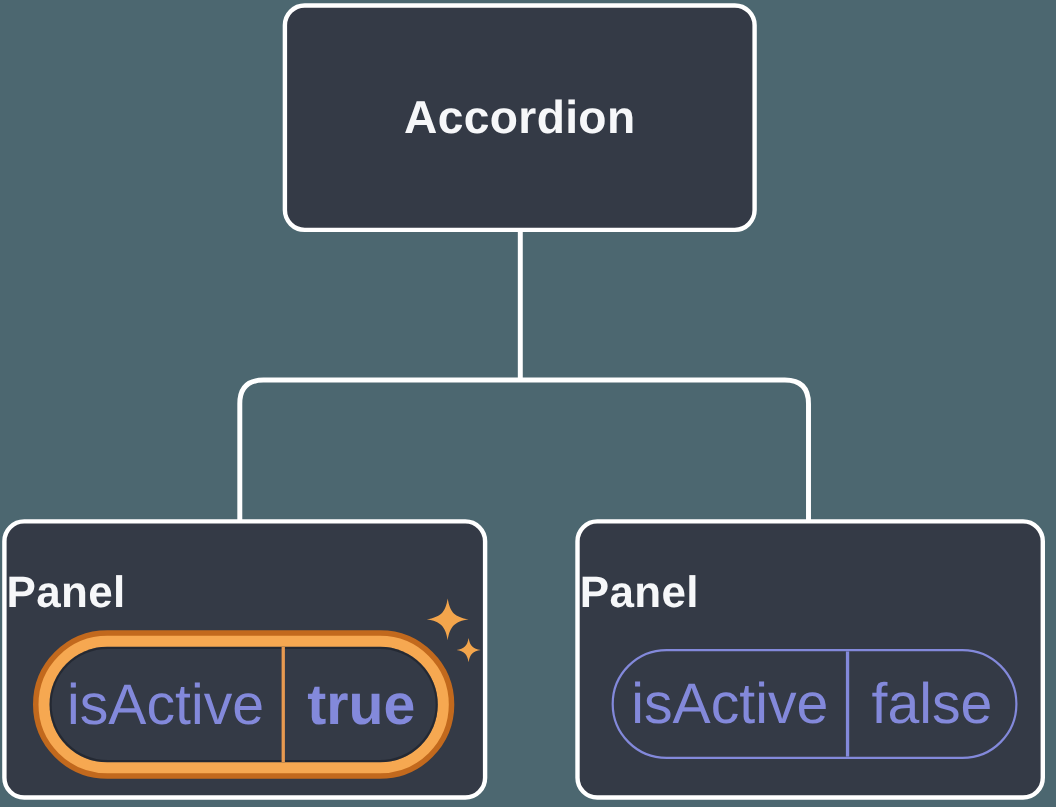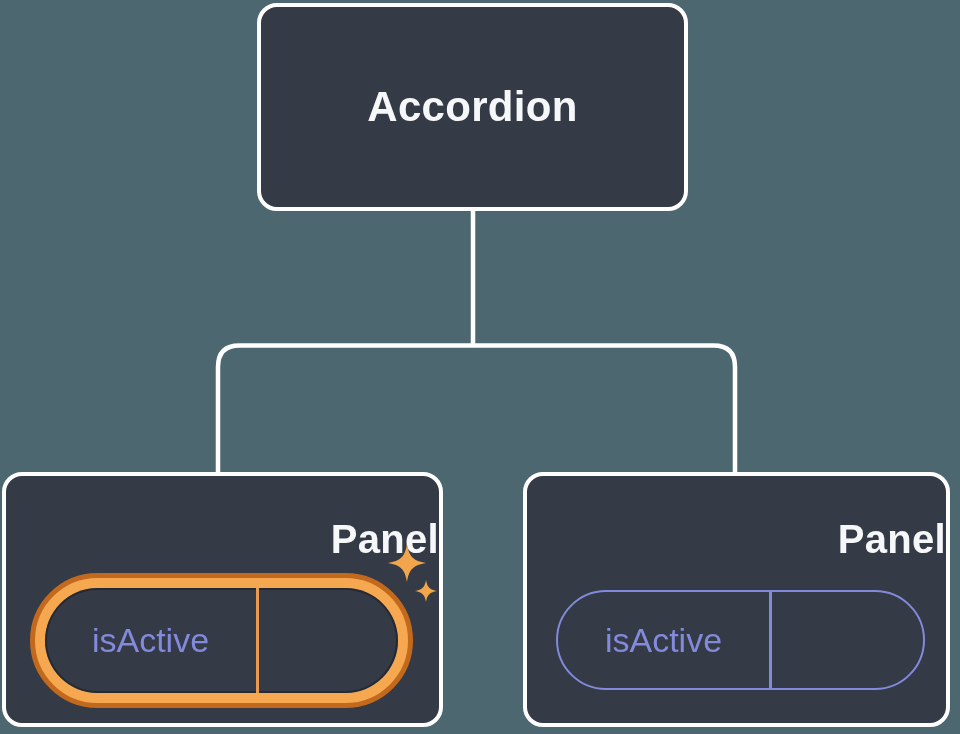--- a/index.html
+++ b/index.html
@@ -35,21 +35,21 @@
     font-size: 42px;
     font-weight: 600;
     letter-spacing: 0.3px;
   }
 
   .panel-left  { left: 2px;   top: 472px; width: 441px; height: 255px; }
   .panel-right { left: 523px; top: 472px; width: 427px; height: 255px; }
 
   .panel-title {
     position: absolute; left: 0; top: 41px; width: 100%;
-    text-align: right;
+    text-align: left;
     color: #F6F7F9;
     font-size: 40px;
     font-weight: 600;
     letter-spacing: 0.3px;
   }
 
   
   .pill-highlight {
     position: absolute; left: 24px; top: 97px;
     width: 383px; height: 135px;
@@ -82,21 +82,21 @@
   .pill-plain .pill-cell-key { width: 211px; }
   .pill-plain .pill-divider { width: 2.5px; background: #8389DB; }
 
   .pill-cell {
     display: flex; align-items: center; justify-content: center;
   }
   .pill-cell-value { flex: 1; }
 
   .pill-text {
     color: #8389DB;
-    font-size: 34px;
+    font-size: 52px;
     font-weight: 400;
   }
   .pill-text-bold { font-weight: 700; }
 
   .sparkles {
     position: absolute; left: 371px; top: 50px;
     width: 70px; height: 85px;
   }
 </style>
 </head>
@@ -113,31 +113,37 @@
 
 <div class="node panel-left">
   <div class="panel-title">Panel</div>
 
   <div class="pill-highlight">
     <div class="pill-highlight-inner">
       <div class="pill-cell pill-cell-key">
         <span class="pill-text">isActive</span>
       </div>
       <div class="pill-divider"></div>
+      <div class="pill-cell pill-cell-value">
+        <span class="pill-text pill-text-bold">true</span>
+      </div>
     </div>
   </div>
 
   <svg class="sparkles" viewBox="0 0 70 85" xmlns="http://www.w3.org/2000/svg">
     <path fill="#F3A54C" d="M30 18 C 32.2 31, 36.5 34.8, 49 37 C 36.5 39.2, 32.2 43, 30 56 C 27.8 43, 23.5 39.2, 11 37 C 23.5 34.8, 27.8 31, 30 18 Z"></path>
     <path fill="#F3A54C" d="M49 54 C 50.3 61.5, 53 63.7, 60 65 C 53 66.3, 50.3 68.5, 49 76 C 47.7 68.5, 45 66.3, 38 65 C 45 63.7, 47.7 61.5, 49 54 Z"></path>
   </svg>
 </div>
 
 <div class="node panel-right">
   <div class="panel-title">Panel</div>
 
   <div class="pill-plain">
     <div class="pill-cell pill-cell-key">
       <span class="pill-text">isActive</span>
     </div>
     <div class="pill-divider"></div>
+    <div class="pill-cell pill-cell-value">
+      <span class="pill-text">false</span>
+    </div>
   </div>
 </div>
 
 </body></html>

